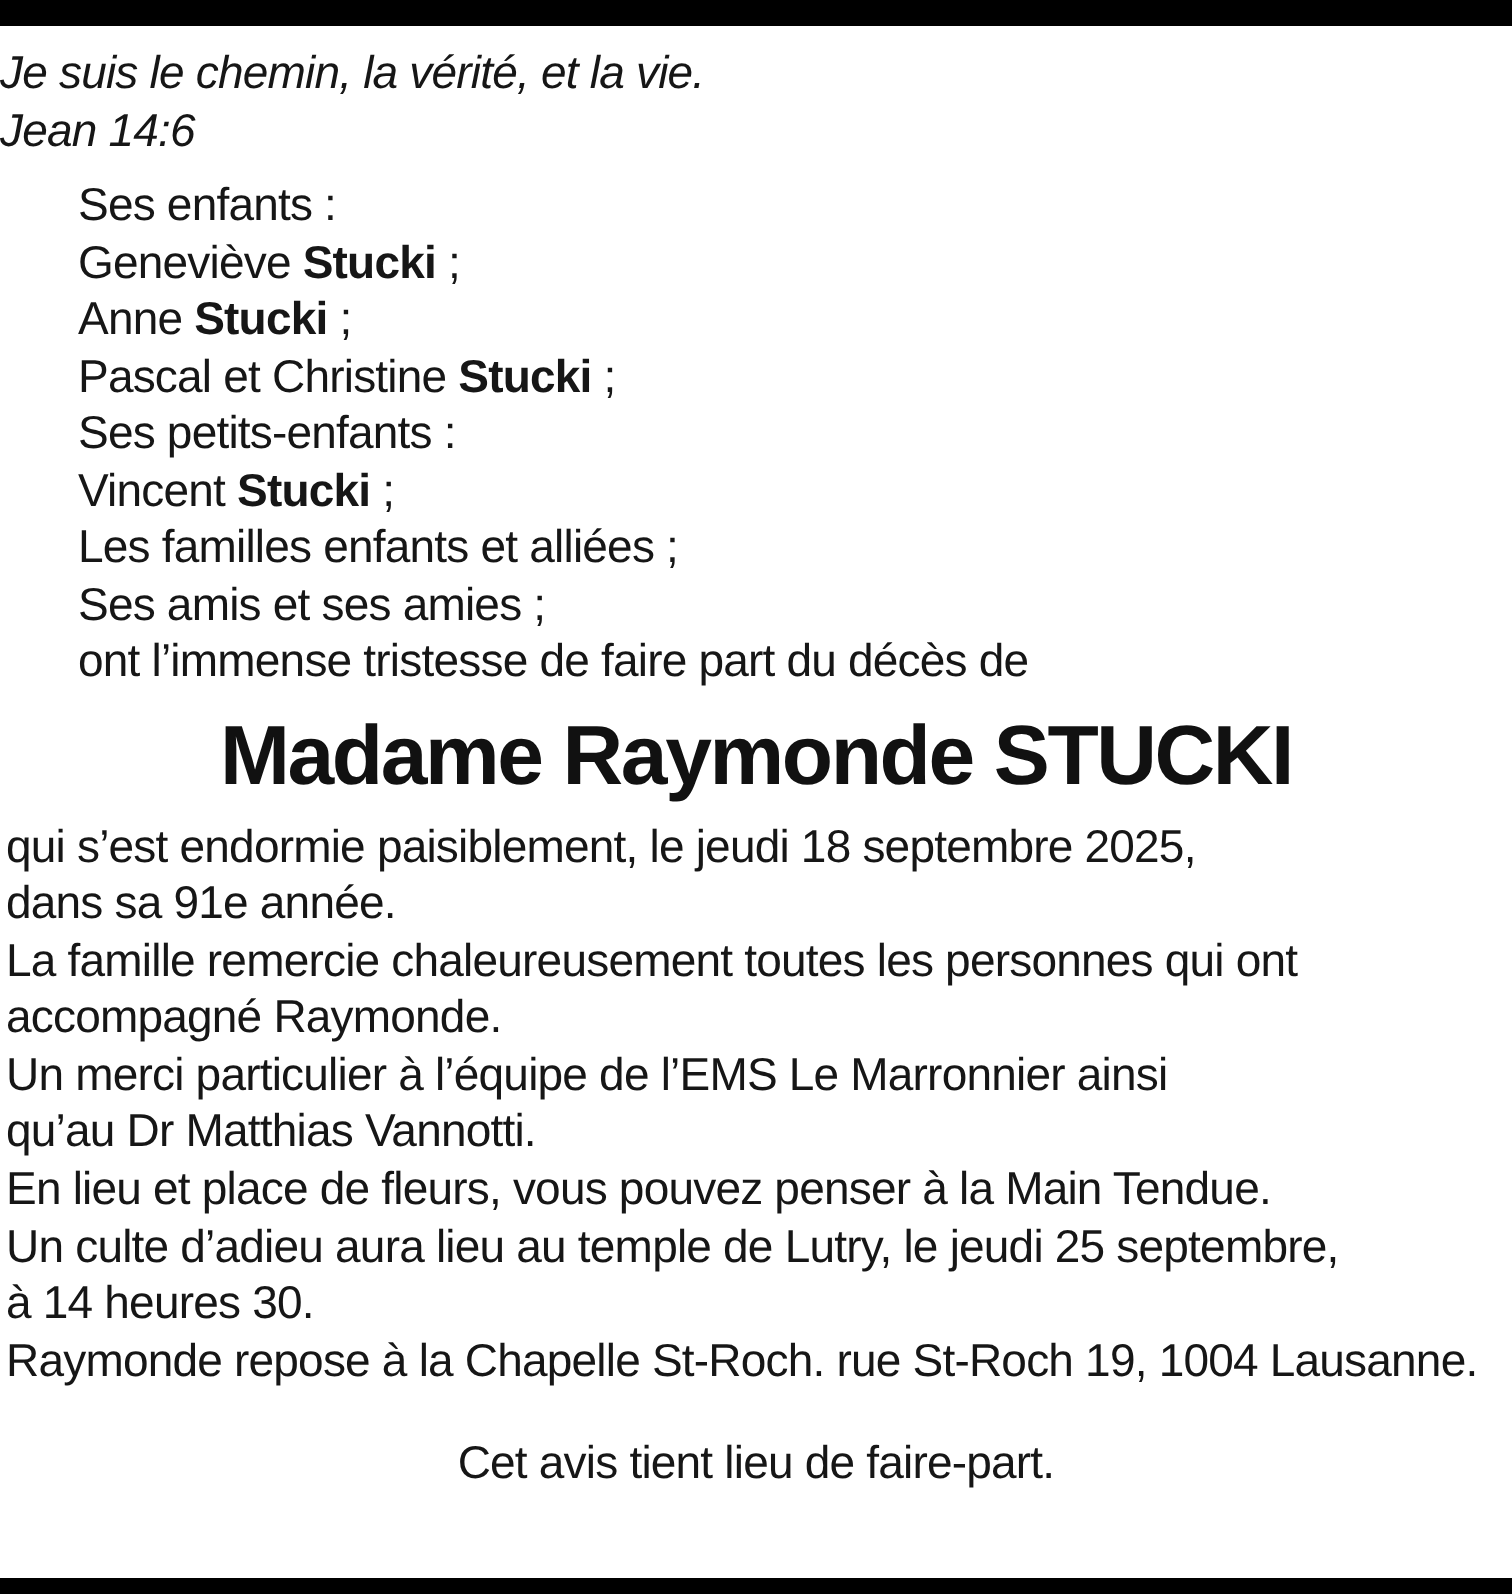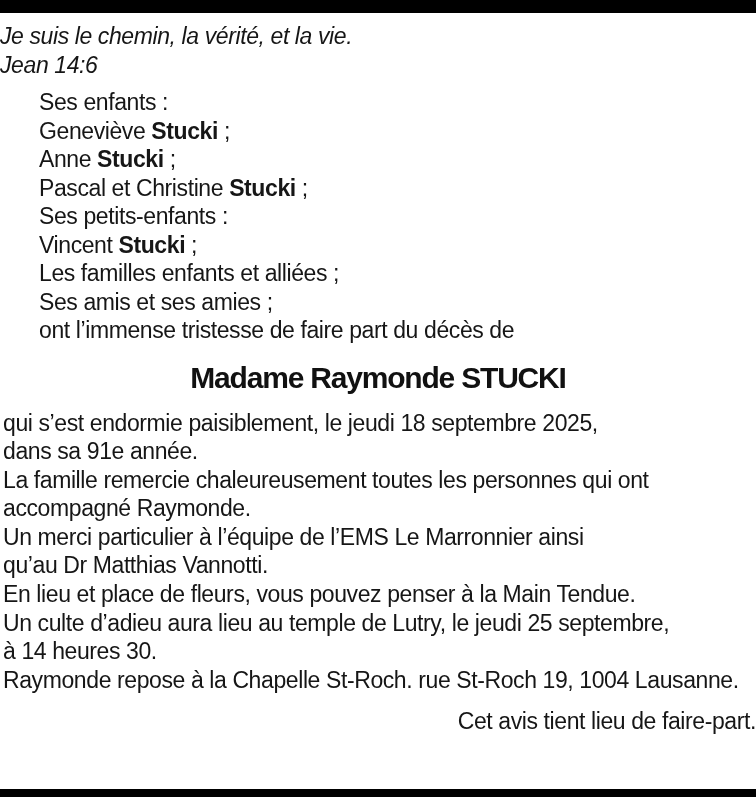--- a/index.html
+++ b/index.html
@@ -52,29 +52,29 @@
   }
   .line {
     white-space: nowrap;
   }
   .line b {
     font-weight: 700;
   }
   h1.deceased-name {
     margin: 8px 0 6px 0;
     text-align: center;
-    font-size: 30px;
+    font-size: 42px;
     line-height: 50px;
     font-weight: 700;
     letter-spacing: -1.2px;
     color: #111111;
   }
   .footer-note {
-    margin-top: 13px;
-    text-align: right;
+    margin-top: 23px;
+    text-align: center;
     font-size: 23px;
     line-height: 29px;
     letter-spacing: -0.4px;
   }
 </style>
 </head>
 <body>
 
 <div class="page">
 

